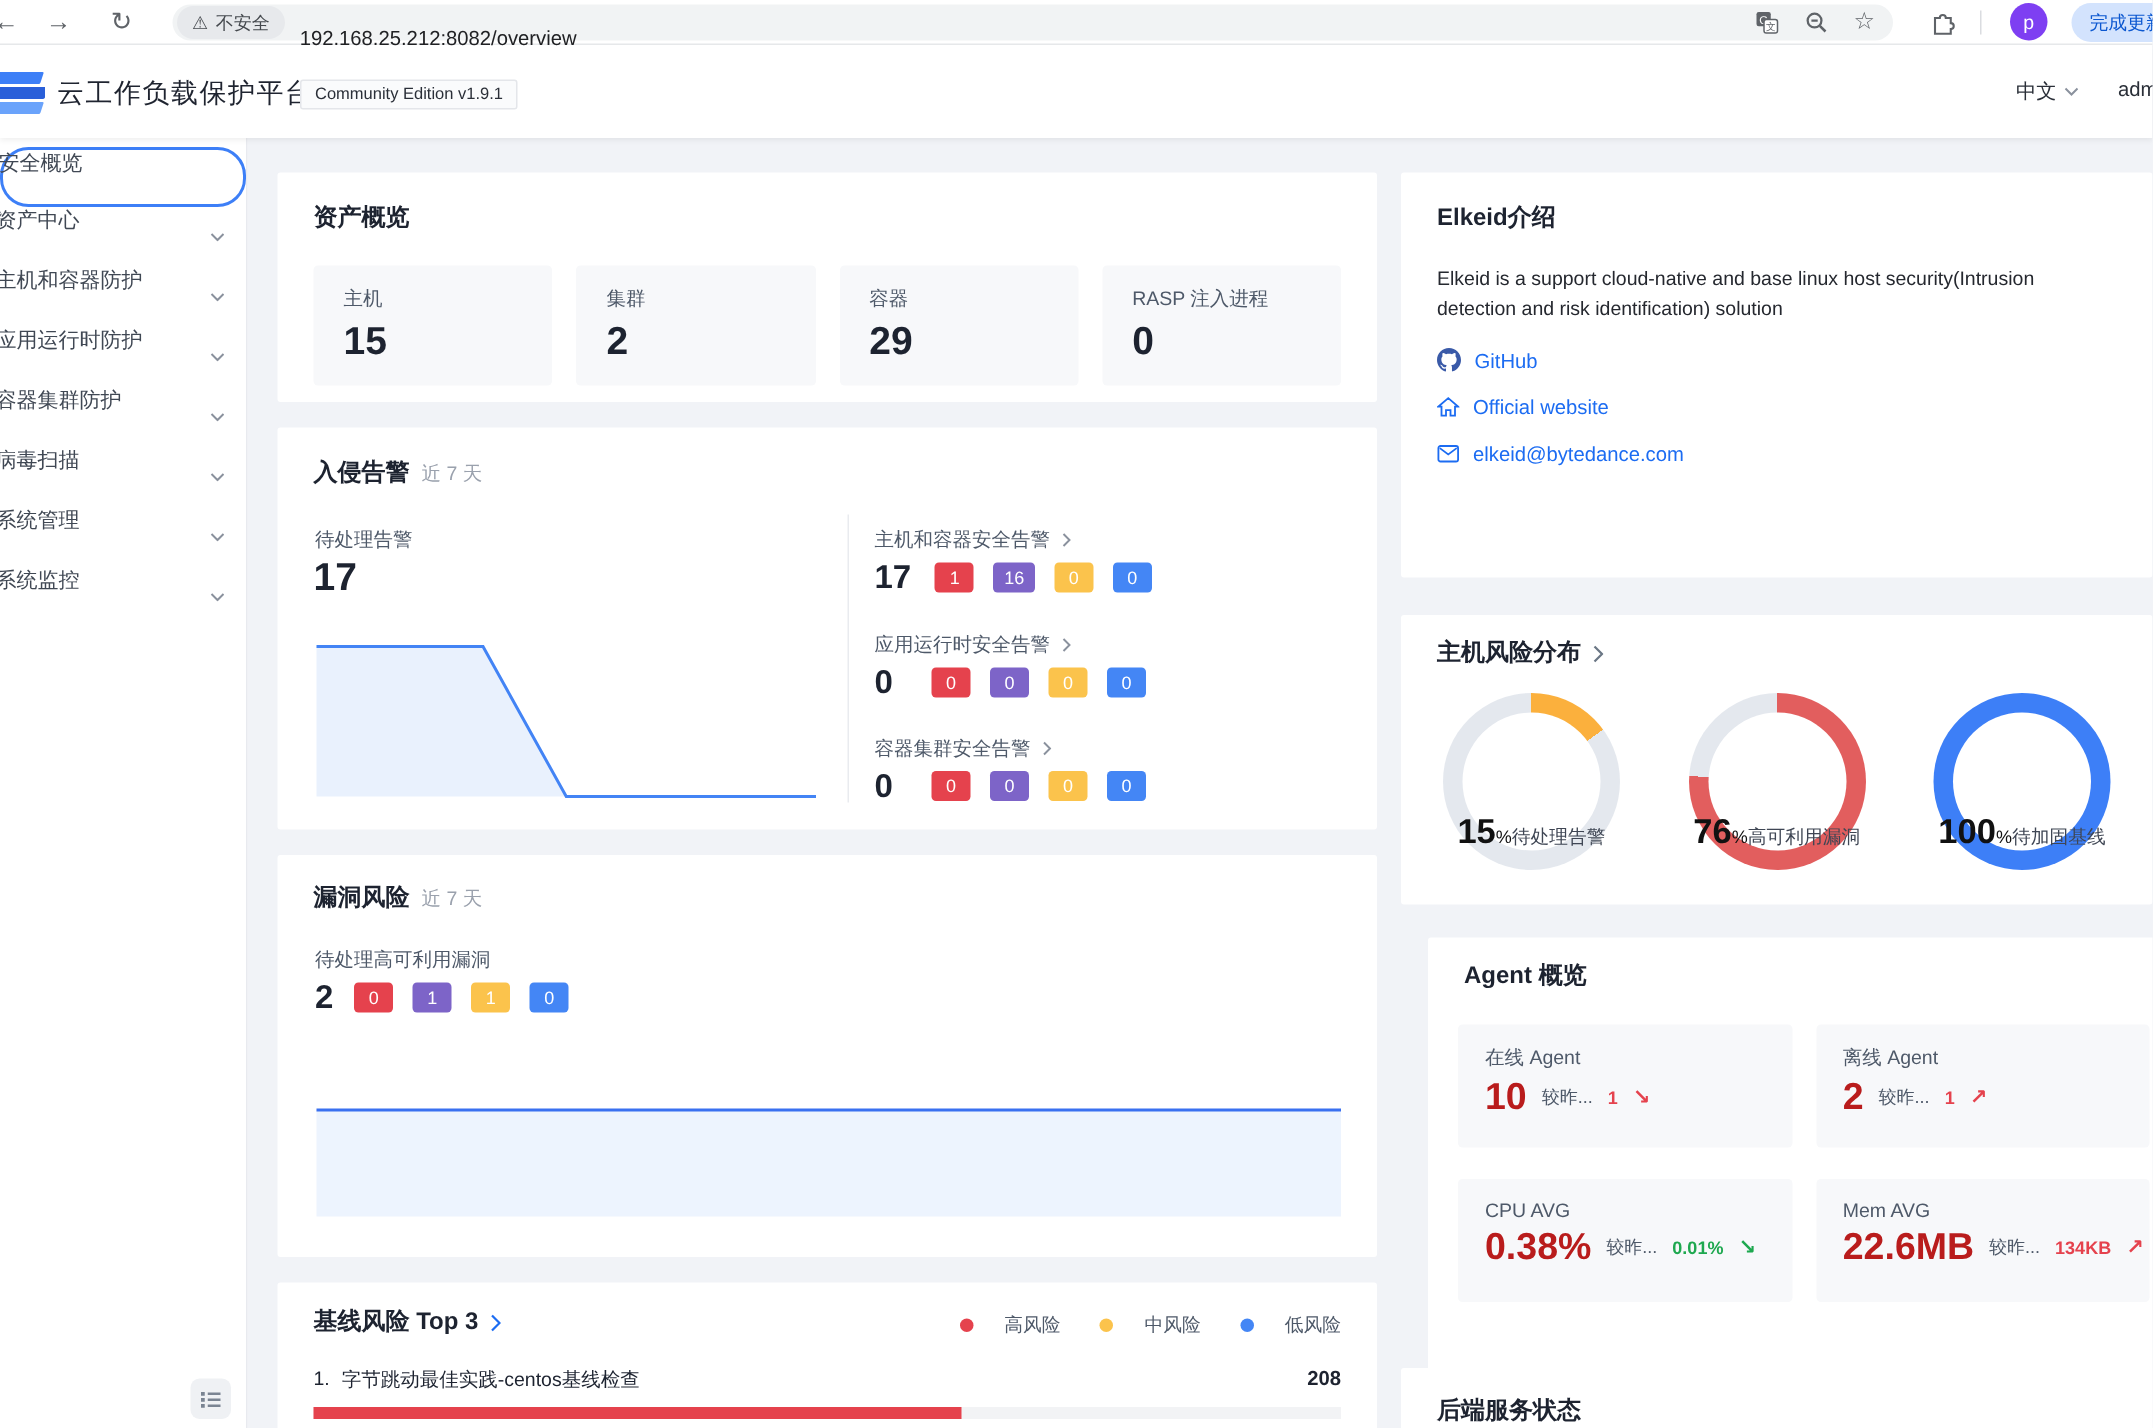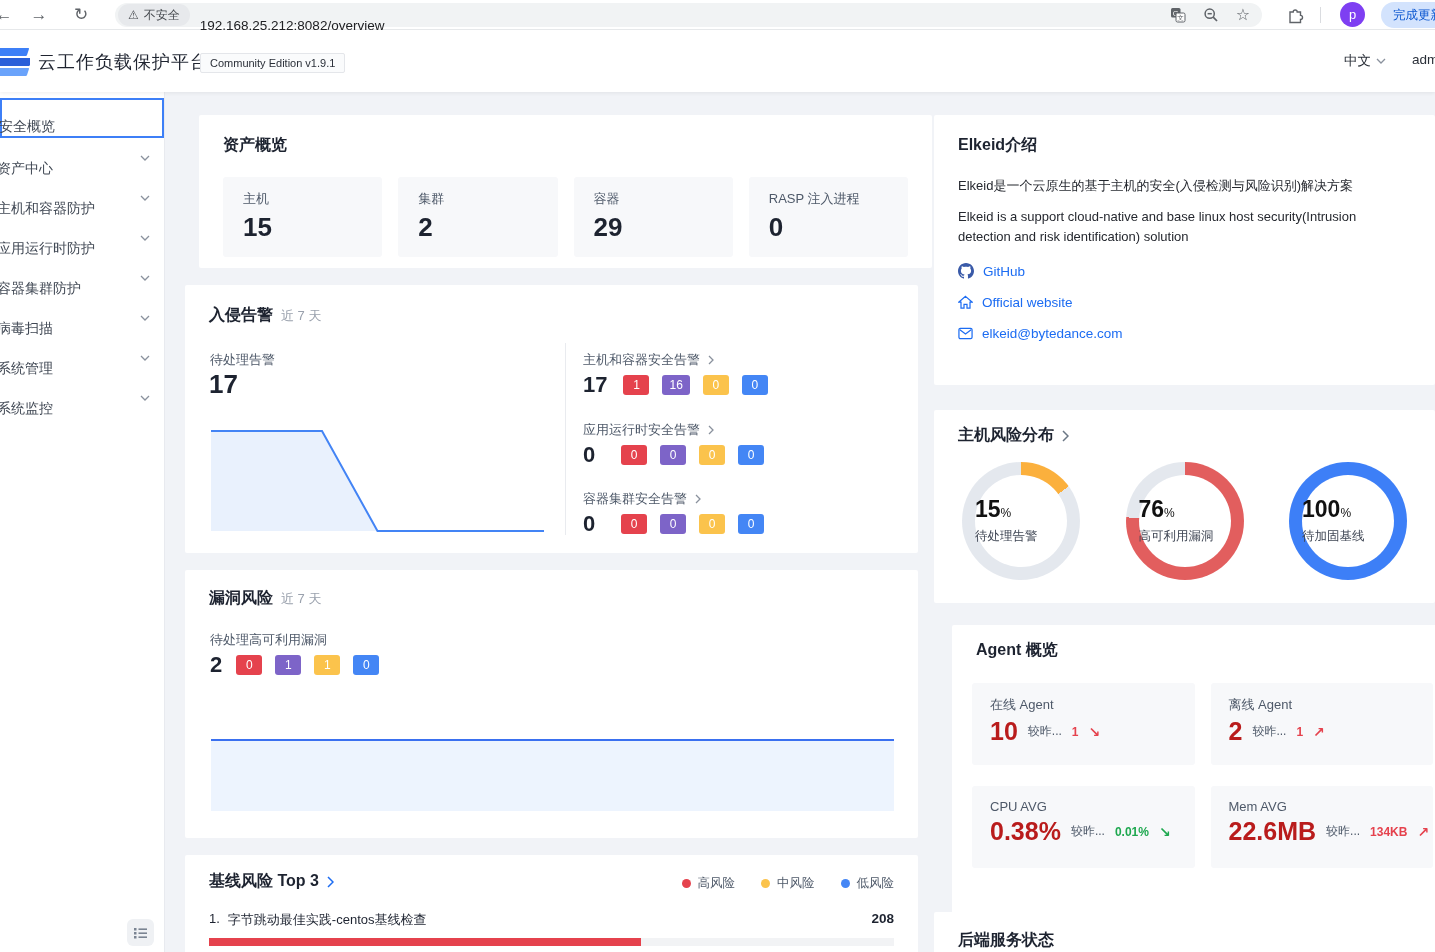--- a/index.html
+++ b/index.html
@@ -23,21 +23,21 @@
   .app-header { position:absolute; top:30px; left:0; width:1435px; height:62px; background:#fff; box-shadow:0 1px 4px rgba(0,0,0,.07); z-index:20; }
   .logo { position:absolute; left:0; top:16px; width:30px; height:30px; overflow:hidden; }
   .logo i { position:absolute; width:34px; height:8px; transform:skewX(-18deg); border-radius:1px; }
   .app-title { position:absolute; left:38px; top:20px; font-size:18px; color:#1f2430; letter-spacing:1px; }
   .edition-badge { position:absolute; left:200px; top:23px; font-size:11px; color:#2a2f38; background:#fafbfc; border:1px solid #e4e6ea; padding:3px 9px; border-radius:2px; }
   .lang-box { position:absolute; left:1344px; top:22px; font-size:13.5px; color:#2a2f38; display:flex; align-items:center; gap:5px; }
   .user-name { position:absolute; left:1412px; top:22px; font-size:13.5px; color:#2a2f38; white-space:nowrap; }
 
   
   .sidebar { position:absolute; top:92px; left:0; width:165px; height:860px; background:#fff; border-right:1px solid #e8eaef; z-index:10; padding-top:6px; }
-  .side-item { position:relative; height:40px; display:flex; align-items:flex-end; font-size:14px; color:#404854; cursor:pointer; }
+  .side-item { position:relative; height:40px; display:flex; align-items:flex-start; font-size:14px; color:#404854; cursor:pointer;border-radius:19px; }
   .side-item.selected { border:2px solid #3d7ff7; }
   .side-label { text-indent:-3px; display:block; white-space:nowrap; }
   .side-chev { position:absolute; right:14px; top:17px; }
   .collapse-btn { position:absolute; left:127px; top:827px; width:27px; height:27px; background:#eff1f4; border-radius:6px; display:flex; align-items:center; justify-content:center; }
 
   
   .card { position:absolute; background:#fff; border-radius:2px; }
   .ctitle { font-size:16px; font-weight:600; color:#1d2330; }
   .sub { font-size:13px; color:#9aa1ad; font-weight:400; margin-left:8px; }
   .mlabel { font-size:13px; color:#4e5969; }
@@ -53,36 +53,36 @@
   .v-divider { position:absolute; left:380px; top:58px; bottom:18px; width:1px; background:#e9ebef; }
 
   .right-panel { position:absolute; left:398px; top:0; width:320px; height:100%; }
   .group-head { position:absolute; display:flex; align-items:center; gap:8px; font-size:13px; color:#4e5969; cursor:pointer; }
   .group-row { position:absolute; display:flex; align-items:center; }
   .group-value { font-size:22px; font-weight:700; color:#1d2330; margin-right:16px; min-width:22px; }
   .badge { display:inline-block; min-width:26px; padding:0 7px; height:20px; line-height:20px; border-radius:3px; color:#fff; font-size:12px; text-align:center; margin-right:13px; }
   .b-red { background:#e5424d; } .b-purple { background:#7d64c8; } .b-yellow { background:#fbc34c; } .b-blue { background:#4486f5; }
 
   .legend { position:absolute; right:24px; top:20px; display:flex; gap:26px; align-items:center; }
-  .legend-item { display:flex; align-items:center; gap:7px; font-size:12.5px; color:#4e5969; }
+  .legend-item { display:flex; align-items:center; gap:21px; font-size:12.5px; color:#4e5969; }
   .dot { width:9px; height:9px; border-radius:50%; }
   .bl-row { position:absolute; left:24px; right:24px; top:56px; display:flex; font-size:13px; color:#1d2330; }
   .bl-name { flex:1; }
   .bl-val { font-weight:700; font-size:13.5px; }
   .bar-track { position:absolute; left:24px; right:24px; top:83px; height:8px; background:#f2f3f5; }
   .bar-fill { position:absolute; left:0; top:0; height:8px; }
 
   .intro-body { padding:20px 24px; }
   .intro-body .ctitle { margin-bottom:20px; }
   .intro-p { font-size:13px; color:#25282f; line-height:1.55; margin-bottom:11px; max-width:470px; }
   .intro-link { display:flex; align-items:center; gap:9px; font-size:13.5px; color:#1c6cf2; margin-top:16px; cursor:pointer; }
 
   .donut-row { position:absolute; left:28px; right:28px; top:52px; display:flex; justify-content:space-between; }
   .donut { width:118px; height:118px; border-radius:50%; position:relative; }
-  .donut-hole { position:absolute; left:13px; top:13px; width:92px; height:92px; border-radius:50%; background:#fff; display:flex; flex-direction:column; align-items:flex-start; justify-content:center; }
+  .donut-hole { position:absolute; left:13px; top:13px; width:92px; height:92px; border-radius:50%; background:#fff; display:flex; flex-direction:row; align-items:flex-end; justify-content:center; }
   .donut-value { font-size:23px; font-weight:700; color:#111; line-height:1.1; }
   .donut-unit { font-size:12px; font-weight:400; }
   .donut-label { font-size:12.5px; color:#3f4654; margin-top:5px; white-space:nowrap; }
 
   .agent-grid { position:absolute; left:20px; right:20px; top:58px; display:flex; flex-wrap:wrap; gap:21px 16px; }
   .agent-box { width:calc(50% - 8px); height:82px; background:#f7f8fa; border-radius:3px; padding:13px 18px; }
   .agent-valrow { display:flex; align-items:center; gap:10px; margin-top:3px; white-space:nowrap; }
   .agent-val { font-size:25px; font-weight:700; color:#b91c1c; }
   .delta-label { font-size:12px; color:#4e5969; }
   .delta-val { font-size:12px; font-weight:600; }
@@ -195,21 +195,21 @@
       <rect x="0" y="1" width="2.5" height="2.5" fill="#7a8492"></rect>
         <line x1="4.5" y1="2.2" x2="13" y2="2.2" stroke="#7a8492" stroke-width="1.6"></line>
       <rect x="0" y="5" width="2.5" height="2.5" fill="#7a8492"></rect>
         <line x1="4.5" y1="6.2" x2="13" y2="6.2" stroke="#7a8492" stroke-width="1.6"></line>
       <rect x="0" y="9" width="2.5" height="2.5" fill="#7a8492"></rect>
         <line x1="4.5" y1="10.2" x2="13" y2="10.2" stroke="#7a8492" stroke-width="1.6"></line>
     </svg>
   </div>
 </div>
 
-<div class="card" style="left:185px;top:115px;width:733px;height:153px;margin-left:14px;">
+<div class="card" style="left:185px;top:115px;width:733px;height:153px;">
   <div class="ctitle abs" style="left:24px;top:20px;">资产概览</div>
   <div class="stat-row">
     <div class="stat-box">
       <div class="mlabel">主机</div>
       <div class="bigval">15</div>
     </div>
     <div class="stat-box">
       <div class="mlabel">集群</div>
       <div class="bigval">2</div>
     </div>
@@ -328,21 +328,20 @@
     <span class="bl-val">208</span>
   </div>
   <div class="bar-track">
     <div class="bar-fill" style="width: 63%; background: rgb(229, 66, 77);"></div>
   </div>
 </div>
 
 <div class="card" style="left:934px;top:115px;width:501px;height:270px;">
   <div class="intro-body">
     <div class="ctitle">Elkeid介绍</div>
-    <div class="intro-p">Elkeid是一个云原生的基于主机的安全(入侵检测与风险识别)解决方案</div>
     <div class="intro-p">Elkeid is a support cloud-native and base linux host security(Intrusion detection and risk identification) solution</div>
     <div class="intro-link">
       <svg width="16" height="16" viewBox="0 0 24 24">
         <path fill="#3a5aa8" d="M12 0C5.37 0 0 5.37 0 12c0 5.3 3.438 9.8 8.205 11.387.6.113.82-.262.82-.58 0-.287-.012-1.243-.018-2.252-3.338.726-4.042-1.416-4.042-1.416-.546-1.387-1.333-1.756-1.333-1.756-1.09-.745.083-.73.083-.73 1.205.085 1.84 1.237 1.84 1.237 1.07 1.834 2.807 1.304 3.492.997.108-.775.418-1.305.76-1.605-2.665-.305-5.467-1.334-5.467-5.93 0-1.31.468-2.38 1.236-3.22-.124-.303-.536-1.524.116-3.176 0 0 1.008-.322 3.3 1.23.957-.266 1.983-.4 3.003-.404 1.02.005 2.047.138 3.006.404 2.29-1.553 3.297-1.23 3.297-1.23.653 1.653.242 2.874.118 3.176.77.84 1.235 1.91 1.235 3.22 0 4.61-2.807 5.625-5.48 5.92.43.372.814 1.103.814 2.222 0 1.606-.015 2.898-.015 3.293 0 .32.216.697.825.578C20.565 21.796 24 17.3 24 12c0-6.63-5.37-12-12-12z"></path>
       </svg>
       <span>GitHub</span>
     </div>
     <div class="intro-link">
       <svg width="15" height="15" viewBox="0 0 16 16">
         <path d="M8 1.5 L15 7.5 H12.8 V14 H9.6 V10 H6.4 V14 H3.2 V7.5 H1 Z" fill="none" stroke="#1c6cf2" stroke-width="1.3"></path>

